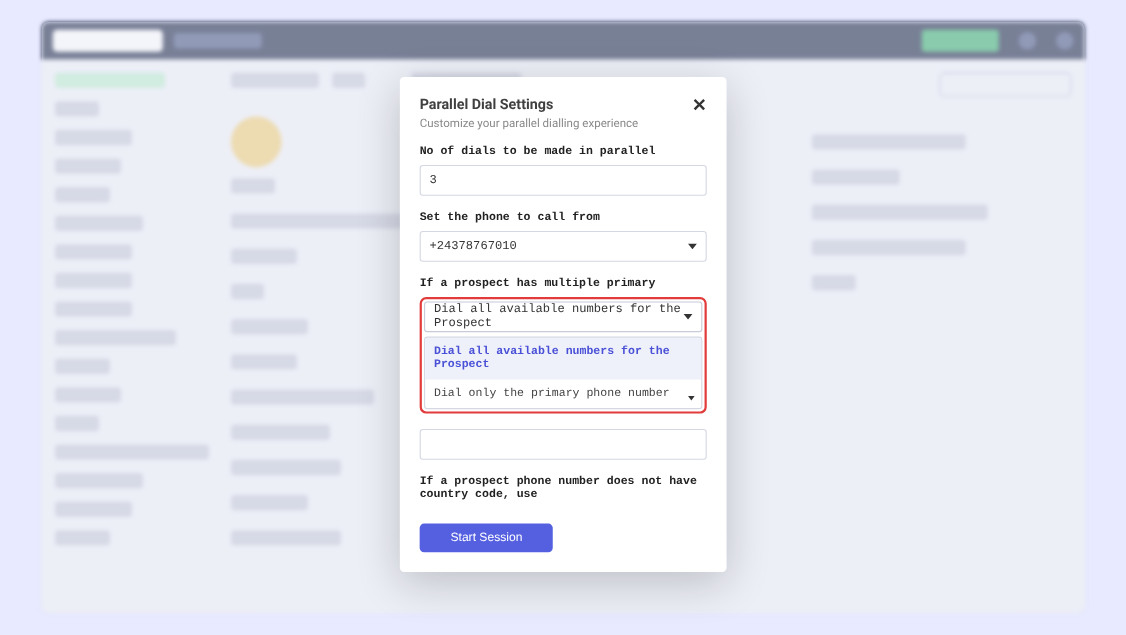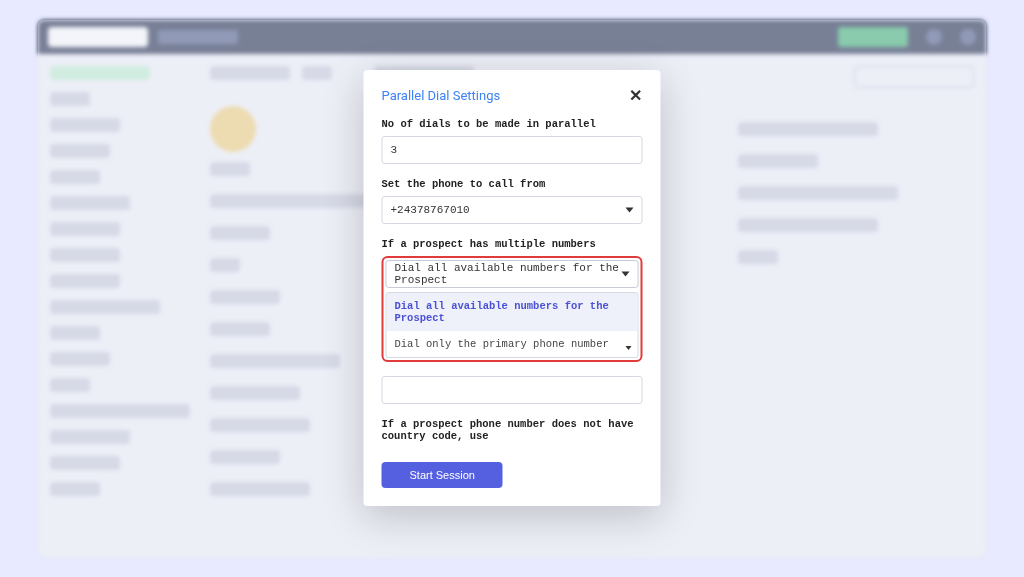--- a/index.html
+++ b/index.html
@@ -69,21 +69,21 @@
     transform: translateX(-50%);
     width: 297px;
     background: #fff;
     border-radius: 4px;
     box-shadow: 0 10px 40px rgba(0,0,0,0.2);
     padding: 18px 18px 18px 18px;
     font-size: 11px;
     color: #333;
   }
   .modal-header { display:flex; align-items: flex-start; }
-  .modal-title { font-size: 13px; font-weight: 400; color: #3b82f6; }
+  .modal-title { font-size: 13px; font-weight: 700; color: #404040; }
   .modal-sub { font-size: 10.5px; color: #888; margin-top: 2px; }
   .close-icon {
     margin-left: auto;
     font-size: 16px; font-weight: 700; cursor: pointer;
     color: #333; line-height: 1;
   }
   .field { margin-top: 14px; font-family: Liberation Mono, monospace; }
   .field-label { font-size: 10.5px; font-weight: 600; color: #222; margin-bottom: 6px; display:block;}
   .text-input, .select-box {
     width: 100%;
@@ -224,41 +224,42 @@
       <div class="row" style="width:40px;"></div>
     </div>
   </div>
 </div>
 <div class="overlay"></div>
 
 <div class="modal">
   <div class="modal-header">
     <div>
       <div class="modal-title">Parallel Dial Settings</div>
+      <div class="modal-sub">Customize your parallel dialling experience</div>
     </div>
     <div class="close-icon">✕</div>
   </div>
 
   <div class="field">
     <label class="field-label">No of dials to be made in parallel</label>
     <div class="text-input">
       <span>3</span>
     </div>
   </div>
 
   <div class="field">
     <label class="field-label">Set the phone to call from</label>
     <div class="select-box">
       <span>+24378767010</span>
       <span class="caret"></span>
     </div>
   </div>
 
   <div class="field">
-    <label class="field-label">If a prospect has multiple numbers</label>
+    <label class="field-label">If a prospect has multiple primary</label>
     <div class="callout">
       <div class="select-box">
         <span>Dial all available numbers for the Prospect</span>
         <span class="caret"></span>
       </div>
       <div class="dropdown-list">
         <div class="option selected">Dial all available numbers for the Prospect</div>
         <div class="option">Dial only the primary phone number</div>
         <span class="tiny-caret"></span>
       </div>

